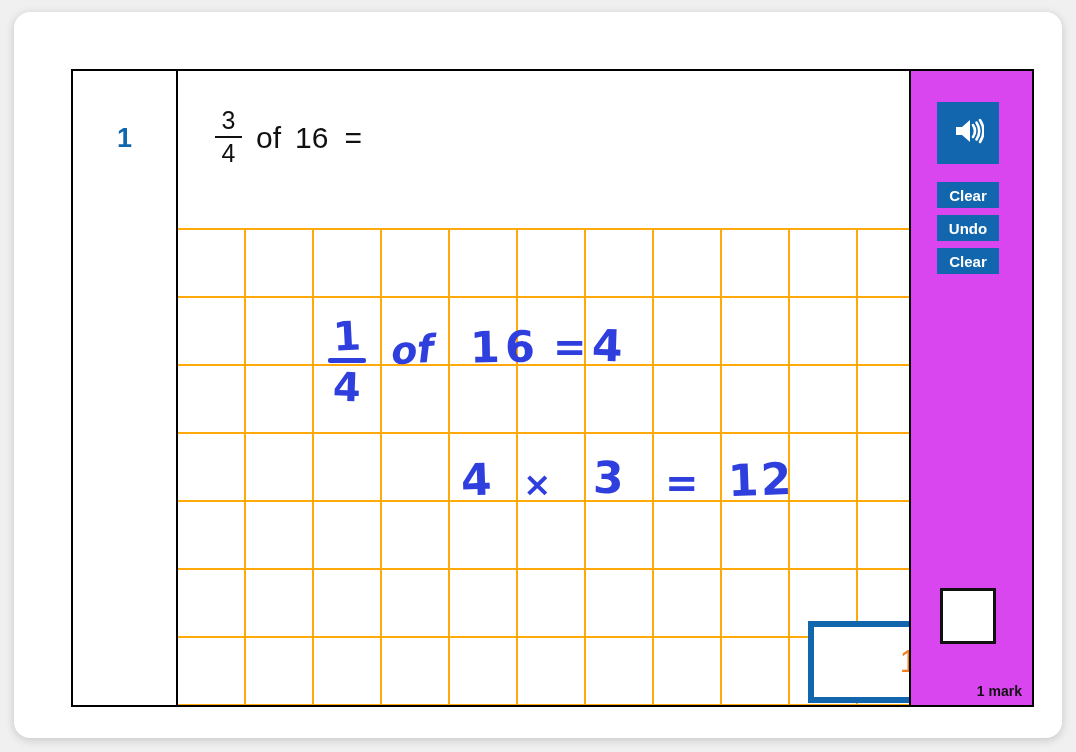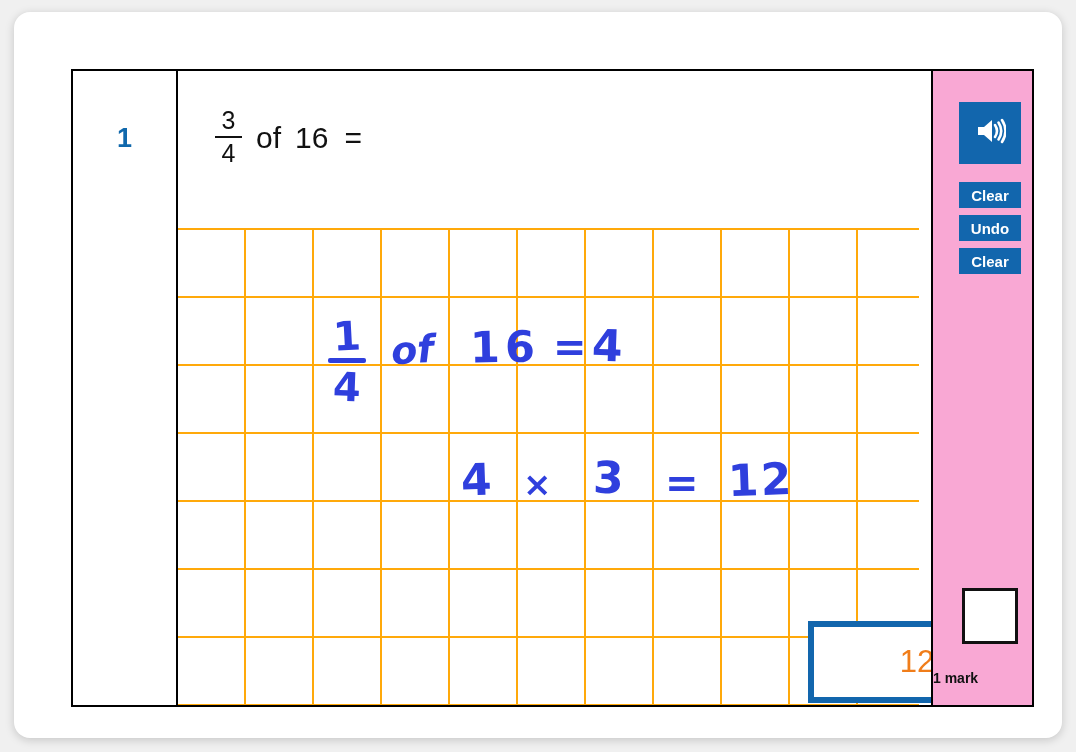--- a/index.html
+++ b/index.html
@@ -181,23 +181,23 @@
     font-size: 31px;
     color: #f07d1a;
     font-family: "Liberation Sans", sans-serif;
   }
 
   
   .tool-sidebar {
     position: absolute;
     right: 0;
     top: 0;
-    width: 101px;
+    width: 123px;
     height: 100%;
-    background: #f9a8d4;
+    background: #d946ef;
     border-left: 2px solid #000000;
     box-sizing: border-box;
   }
   .audio-button {
     position: absolute;
     left: 26px;
     top: 31px;
     width: 62px;
     height: 62px;
     background: #1266ad;
@@ -231,23 +231,23 @@
     top: 517px;
     width: 56px;
     height: 56px;
     background: #ffffff;
     border: 3px solid #111111;
     box-sizing: border-box;
   }
   .mark-label {
     position: absolute;
     left: 0;
-    top: 599px;
+    top: 612px;
     width: 111px;
-    text-align: left;
+    text-align: right;
     font-size: 14px;
     font-weight: bold;
     color: #111111;
     font-family: "Liberation Sans", sans-serif;
   }
 </style>
 </head>
 <body>
 
 <div id="app">

